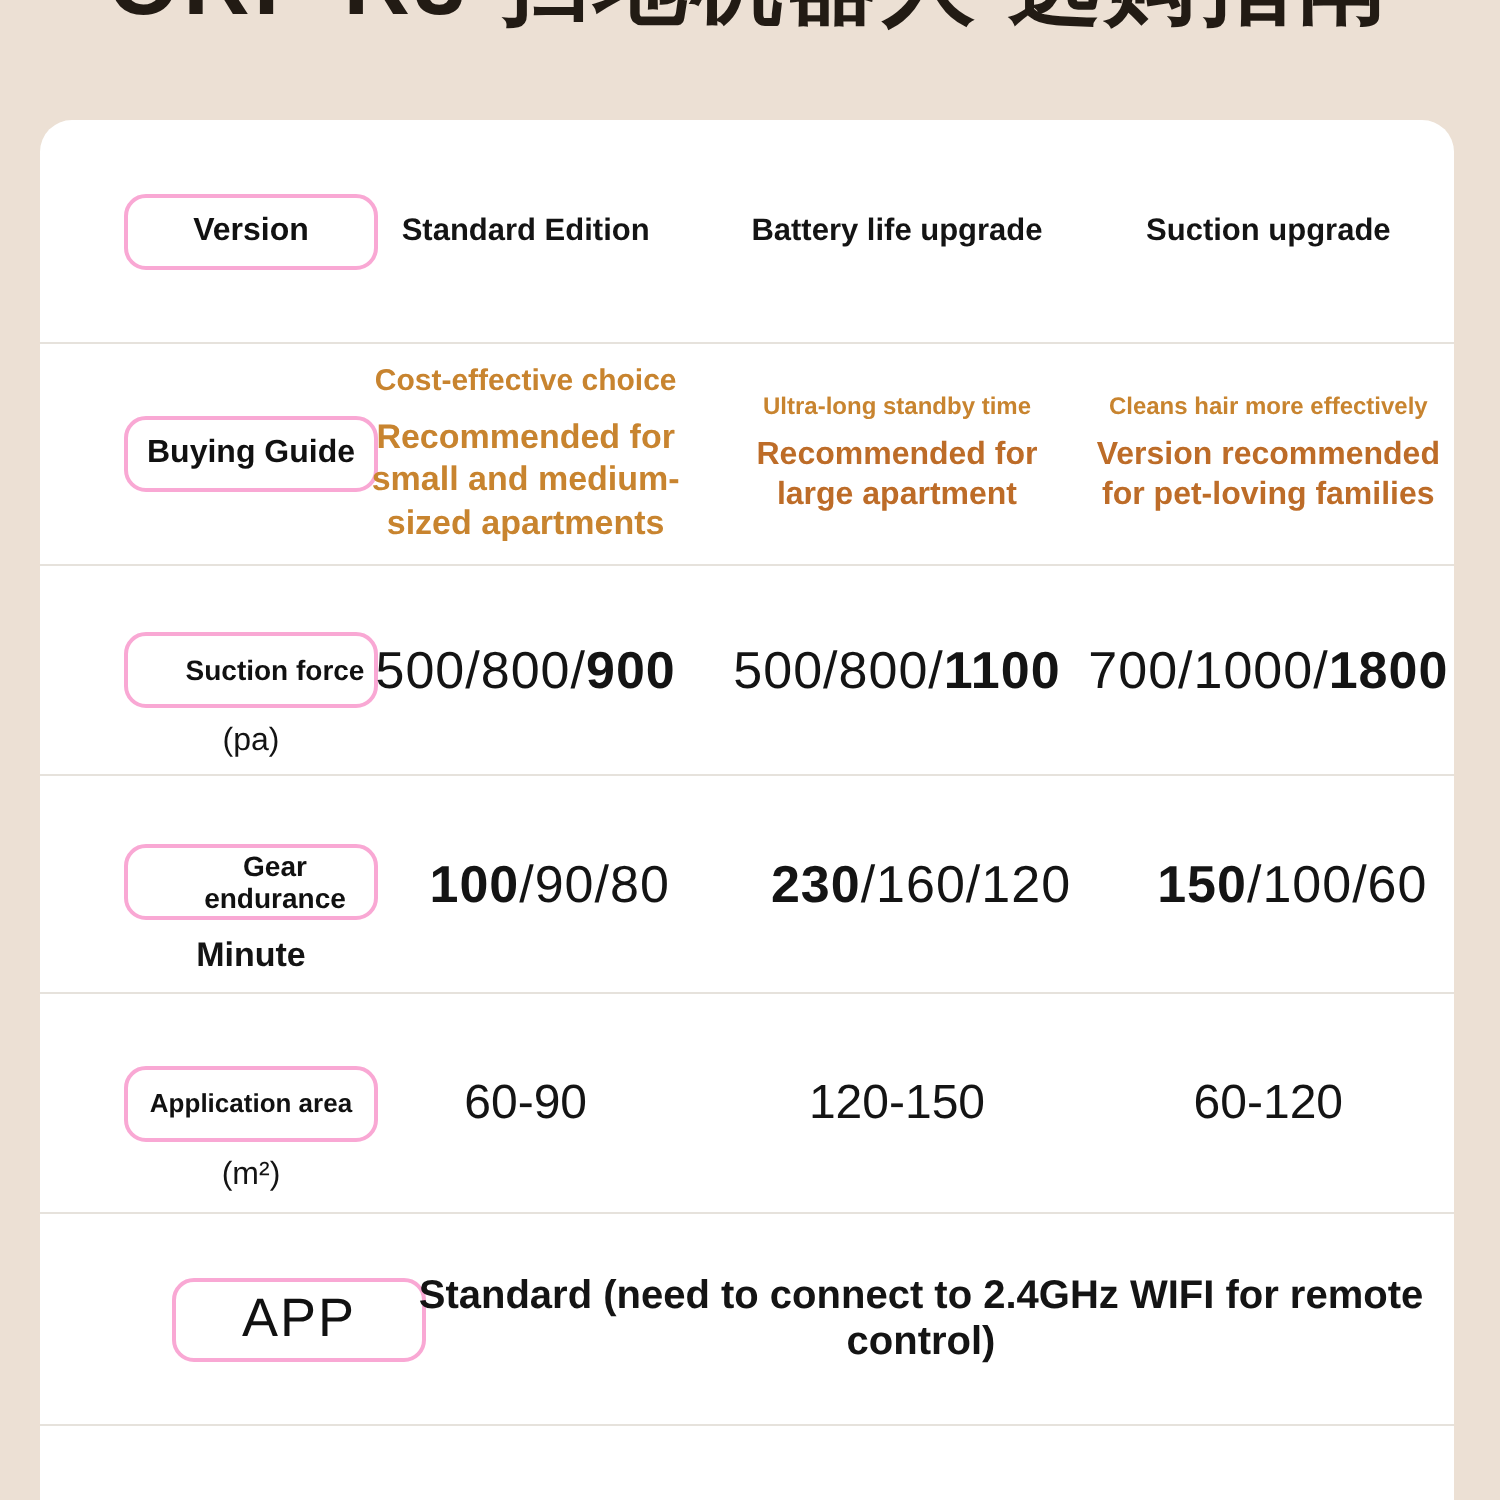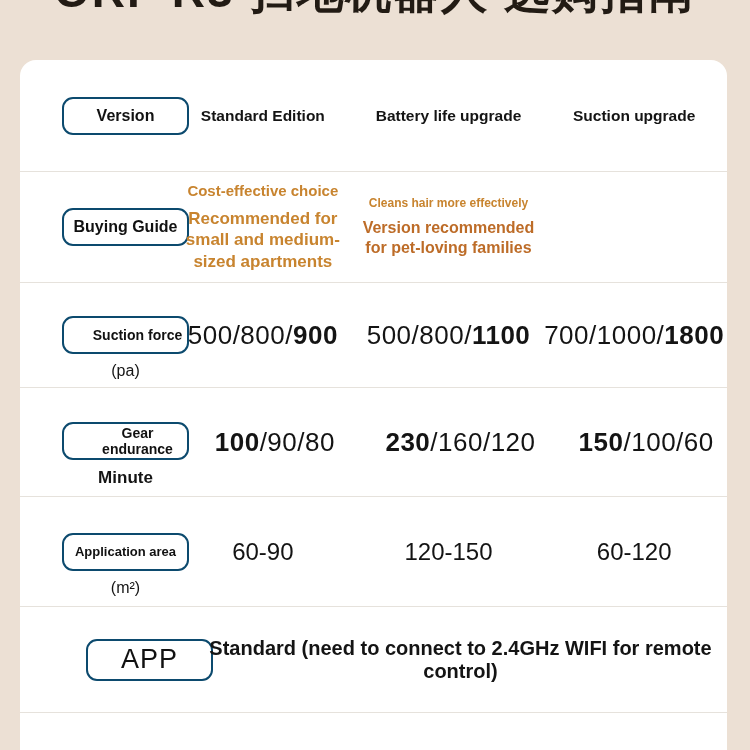--- a/index.html
+++ b/index.html
@@ -47,21 +47,21 @@
   .r6{height:106px;padding-left:24px;}
   .label-wrap{
     width:127px;
     margin-left:42px;
     text-align:center;
   }
   .label-wrap.with-unit{margin-top:26px;}
   .pill{
     box-sizing:border-box;
     width:127px;height:38px;
-    border:2px solid #0c4a6e;
+    border:2px solid #f9a8d4;
     border-radius:11px;
     background:#fff;
     display:flex;align-items:center;justify-content:center;
     font-weight:700;
     font-size:16px;
     color:#111;
   }
   .pill-sm{font-size:14px;padding-left:24px;}
   .pill-xs{font-size:13px;}
   .pill-app{height:42px;font-weight:400;font-size:27px;letter-spacing:1px;}
@@ -104,20 +104,24 @@
     <div class="label-wrap">
       <div class="pill">
         <span>Buying Guide</span>
       </div>
     </div>
     <div class="cell guide-cell">
       <div class="bg-headline-first">Cost-effective choice</div>
       <div class="bg-detail w-detail">Recommended for small and medium-sized apartments</div>
     </div>
     <div class="cell guide-cell">
+      <div class="bg-tagline">Ultra-long standby time</div>
+      <div class="bg-headline w-large">Recommended for large apartment</div>
+    </div>
+    <div class="cell guide-cell">
       <div class="bg-tagline">Cleans hair more effectively</div>
       <div class="bg-headline w-pet">Version recommended for pet-loving families</div>
     </div>
   </section>
 
   <section class="row r3">
     <div class="label-wrap with-unit">
       <div class="pill pill-sm">
         <span>Suction force</span>
       </div>

